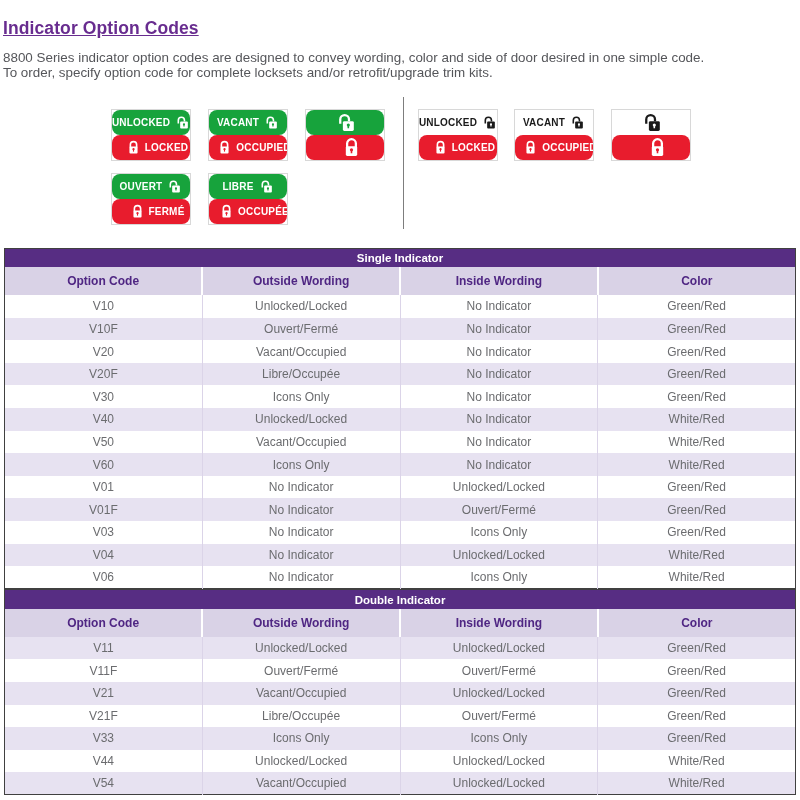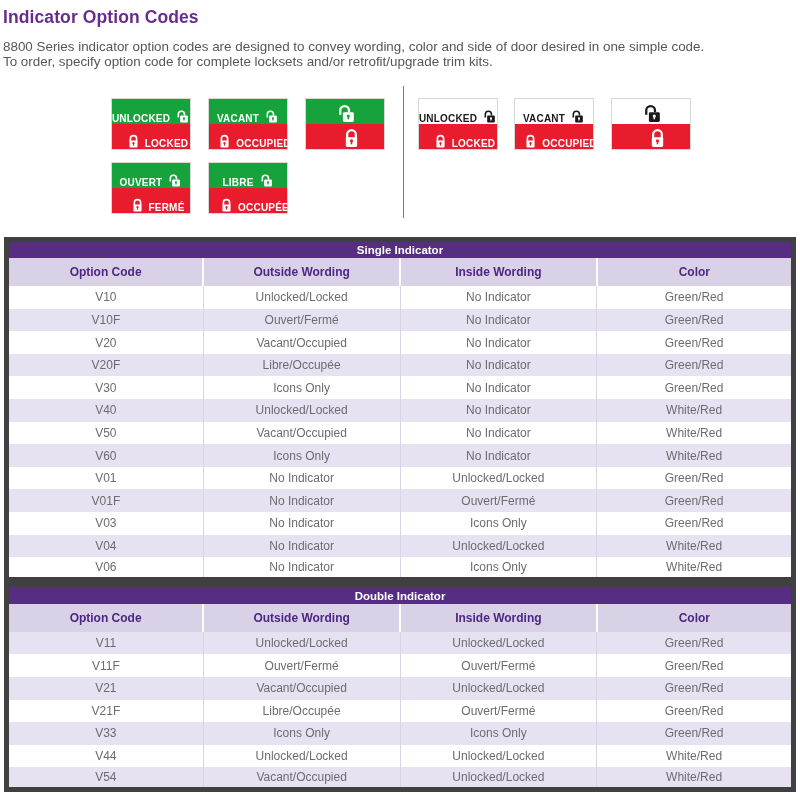--- a/index.html
+++ b/index.html
@@ -2,26 +2,27 @@
 <html style="--green: #17A33C; --red: #E81C2D; --dark-purple: #572D83; --heading-purple: #682C8F; --head-text-purple: #4F2683; --lavender-head: #D9D2E6; --lavender-row: #E7E2F1; --body-gray: #55565A; --cell-gray: #6B6C6F;"><head>
 <meta charset="utf-8">
 <style>
   * { box-sizing: border-box; margin: 0; padding: 0; }
   html, body { width: 800px; background: #ffffff; }
   body { font-family: "Liberation Sans", sans-serif; position: relative; height: 800px; overflow: hidden; }
 
   .page { padding: 0; }
 
   h1.page-title {
-    margin: 7px 0 0 3px;
+    margin: 18px 0 0 3px;
     font-size: 17.5px;
     line-height: 20px;
     font-weight: 700;
     color: var(--heading-purple, #682C8F);
     letter-spacing: 0.1px;
+    text-decoration: underline;
   }
 
   .intro {
     margin: 13px 0 0 3px;
     font-size: 13.4px;
     line-height: 14.8px;
     color: var(--body-gray, #55565A);
   }
   .intro span { display: block; }
 
@@ -29,23 +30,24 @@
   .badges-section { position: relative; height: 124px; margin-top: 20px; }
   .badge {
     position: absolute;
     width: 80px; height: 52px;
     border: 1px solid #d8d8d8;
     background: #fff;
     display: flex; flex-direction: column;
   }
   .badge-half {
     height: 50%;
-    display: flex; align-items: flex-end; justify-content: center;
+    display: flex; align-items: center; justify-content: center;
     gap: 4px;
     overflow: hidden;
+    border-radius: 8px;
   }
   .half-green { background: var(--green, #17A33C); color: #fff; }
   .half-white { background: #ffffff; color: #1a1a1a; }
   .half-red   { background: var(--red, #E81C2D); color: #fff; padding-left: 12px; }
   .badge-label {
     font-weight: 700;
     font-size: 10px;
     letter-spacing: 0.2px;
     white-space: nowrap;
   }
@@ -56,21 +58,21 @@
     width: 1px; height: 132px;
     background: #7d7d7d;
   }
 
   
   .tables-wrap { margin: 23px 4px 0 4px; }
   table {
     width: 100%;
     border-collapse: collapse;
     table-layout: fixed;
-    border: 5px solid #404040;
+    border: 1px solid #404040;
   }
   tr.band td {
     background: var(--dark-purple, #572D83);
     color: #ffffff;
     font-weight: 700;
     font-size: 11.5px;
     text-align: center;
     height: 19px;
     padding: 0;
   }

